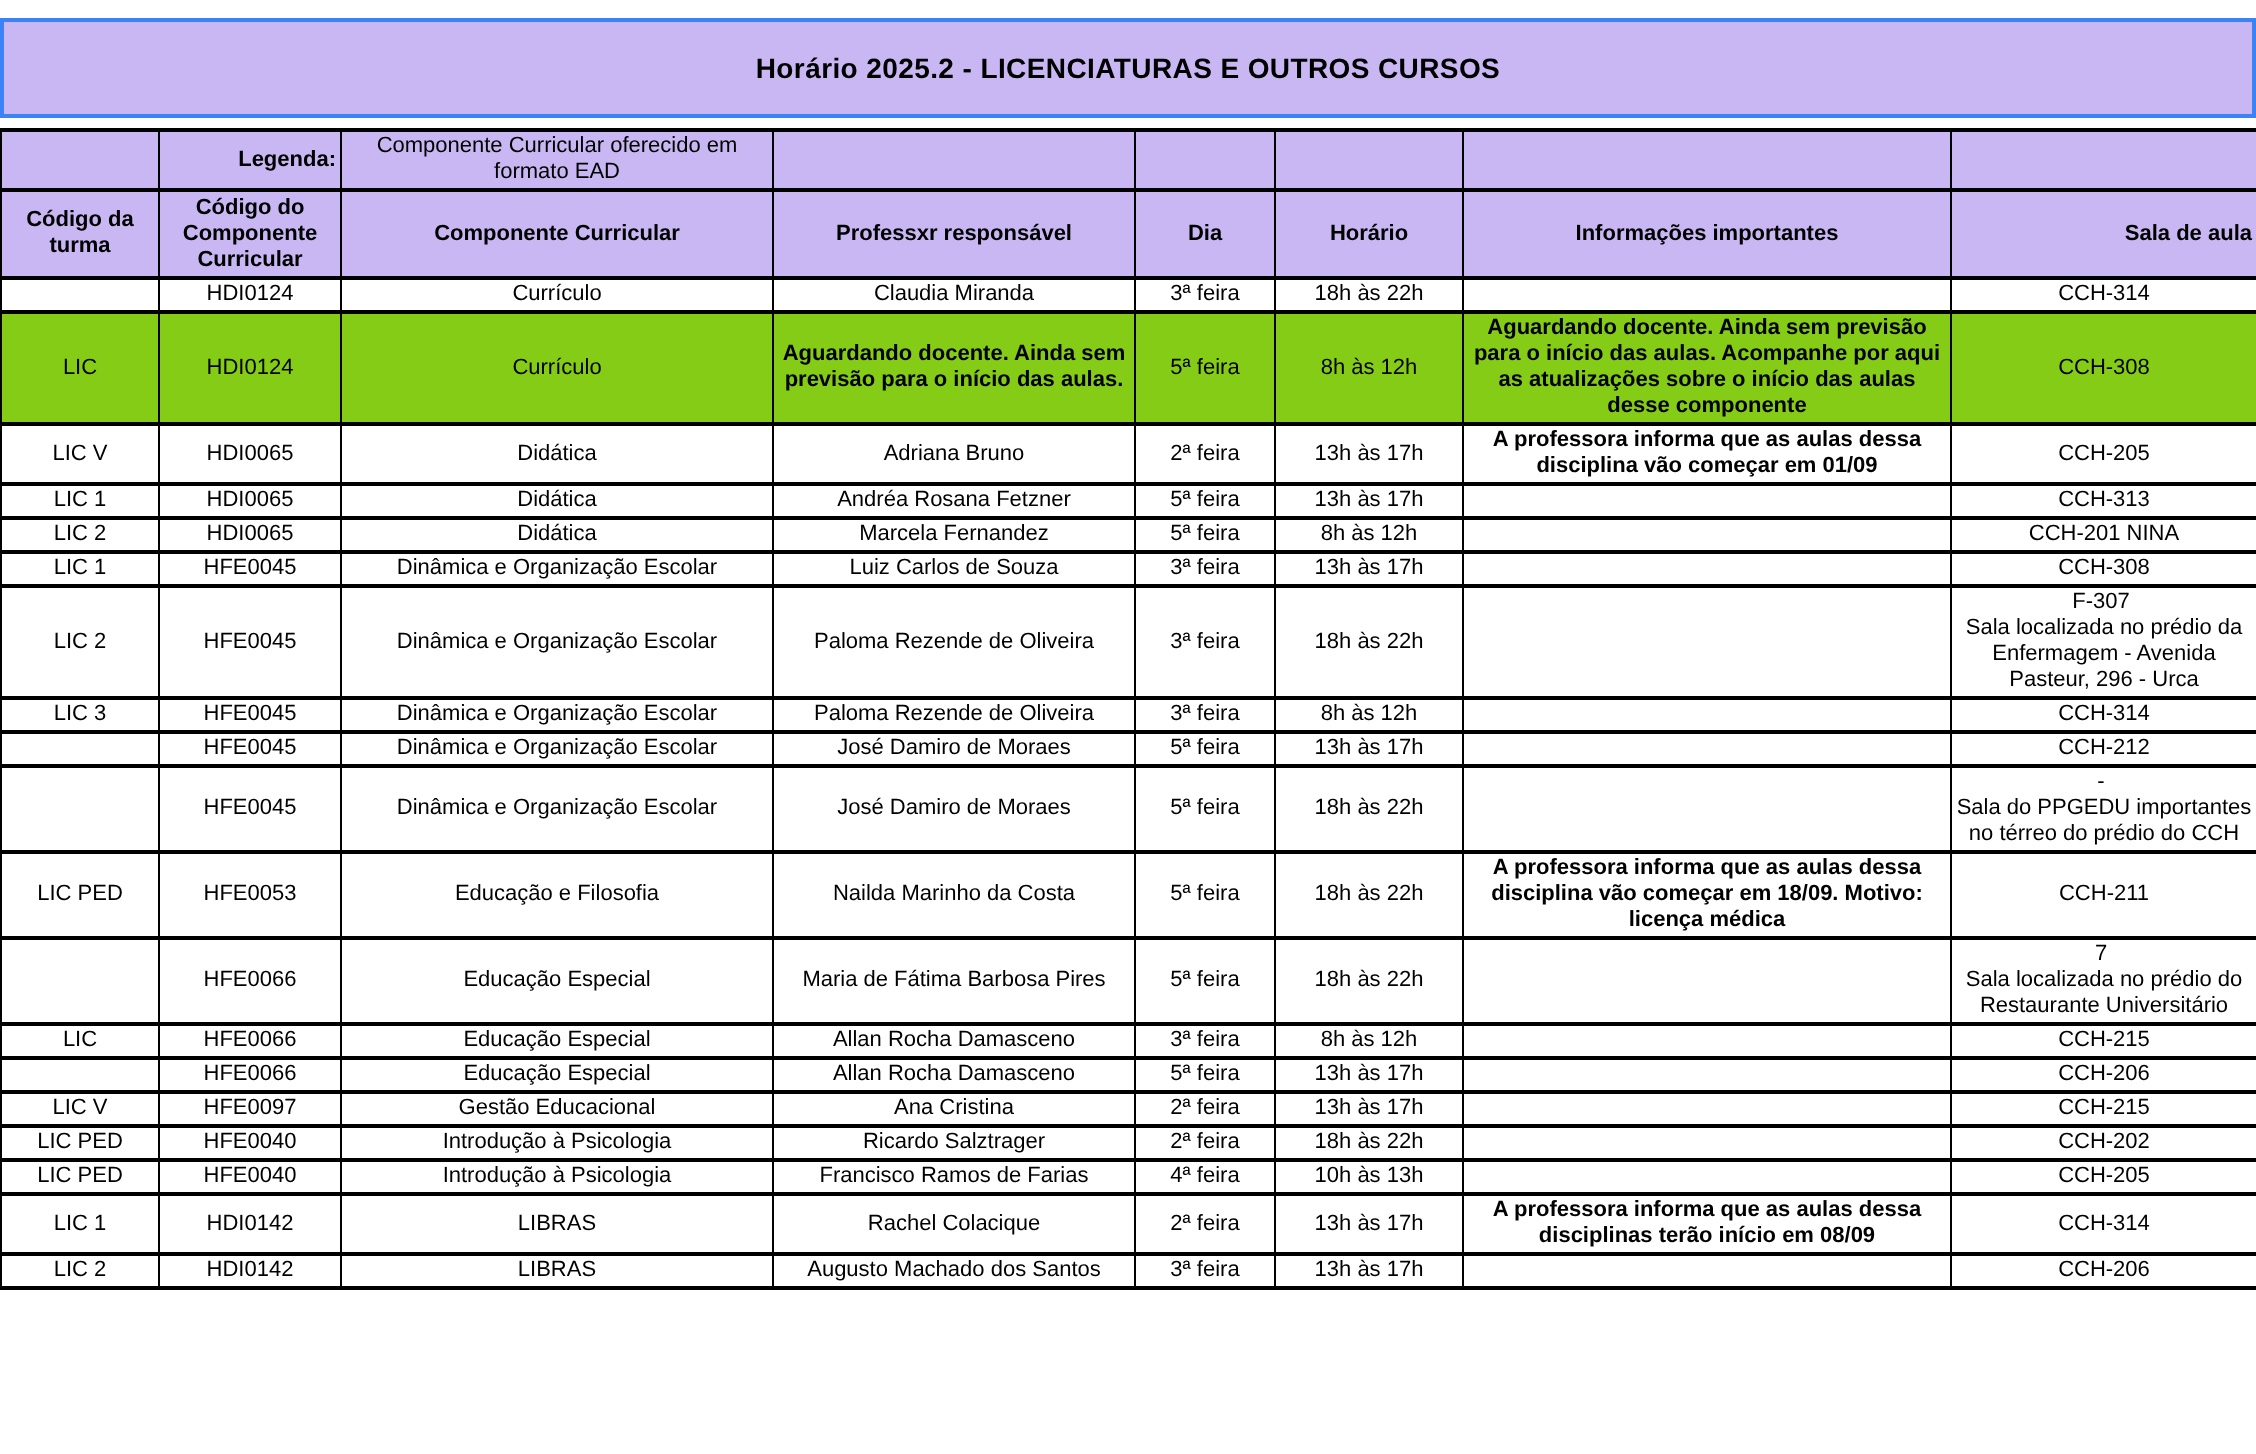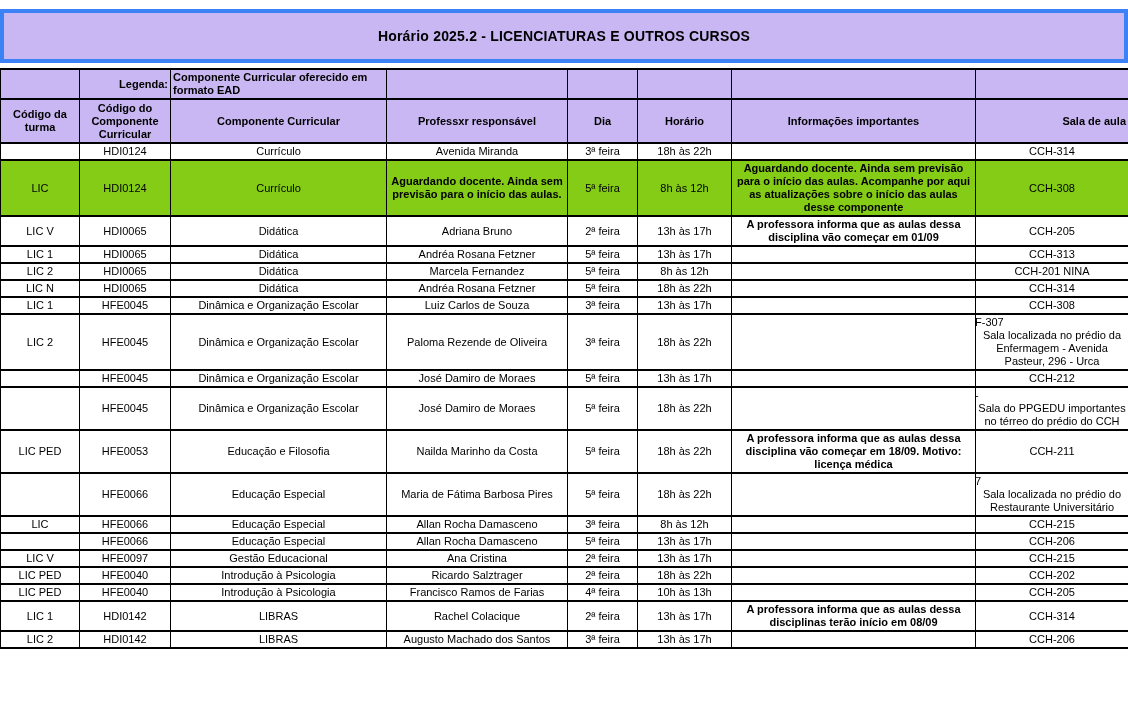--- a/index.html
+++ b/index.html
@@ -11,21 +11,21 @@
     width: 1128px;
     height: 727px;
     overflow: hidden;
     font-family: "Liberation Sans", sans-serif;
     color: #000;
   }
   .title-band {
     margin: 9px 0 5px 0;
     height: 46px;
     background: #C9B7F3;
-    border: 4px solid #3b82f6;
+    border: 2px solid #3b82f6;
     display: flex;
     align-items: center;
     justify-content: center;
     font-weight: bold;
     font-size: 14px;
     letter-spacing: 0.2px;
   }
   table {
     border-collapse: collapse;
     table-layout: fixed;
@@ -52,31 +52,31 @@
     word-wrap: break-word;
   }
   tr.legend-row td, th {
     background: #C9B7F3;
   }
   tr.legend-row { height: 30px; }
   tr.header-row { height: 44px; margin-left: 24px; }
   th { font-weight: bold; text-align: center; }
   td.ead {
     background: #C2DBA0;
-    font-weight: bold;
-    text-align: left;
+    font-weight: normal;
+    text-align: center;
   }
   td.legend-label { font-weight: bold; text-align: right; }
   .c { text-align: center; }
   .l { text-align: center; }
   .b { font-weight: bold; }
   td.info { font-weight: bold; text-align: center; }
   tr.hl-red td { background: #84cc16; }
   .sala-code {
-    text-align: left;
+    text-align: center;
     margin-left: -3px;
     white-space: nowrap;
   }
   .clip-left {
     display: block;
     text-align: right;
     margin-left: -4px;
     white-space: nowrap;
   }
 </style>
@@ -116,21 +116,21 @@
       <th>Horário</th>
       <th>Informações importantes</th>
       <th>
           <span class="clip-left">Sala de aula</span>
         </th>
     </tr>
   <tr>
         <td class="c"></td>
         <td class="c">HDI0124</td>
         <td class="l">Currículo</td>
-        <td class="l">Avenida Miranda</td>
+        <td class="l">Claudia Miranda</td>
         <td class="c">3ª feira</td>
         <td class="c">18h às 22h</td>
         <td class="info"></td>
         <td class="c">CCH-314</td>
       </tr>
       <tr class="hl-red">
         <td class="c">LIC</td>
         <td class="c">HDI0124</td>
         <td class="l">Currículo</td>
         <td class="c b">Aguardando docente. Ainda sem previsão para o início das aulas.</td>
@@ -163,30 +163,20 @@
         <td class="c">LIC 2</td>
         <td class="c">HDI0065</td>
         <td class="l">Didática</td>
         <td class="l">Marcela Fernandez</td>
         <td class="c">5ª feira</td>
         <td class="c">8h às 12h</td>
         <td class="info"></td>
         <td class="c">CCH-201 NINA</td>
       </tr>
       <tr>
-        <td class="c">LIC N</td>
-        <td class="c">HDI0065</td>
-        <td class="l">Didática</td>
-        <td class="l">Andréa Rosana Fetzner</td>
-        <td class="c">5ª feira</td>
-        <td class="c">18h às 22h</td>
-        <td class="info"></td>
-        <td class="c">CCH-314</td>
-      </tr>
-      <tr>
         <td class="c">LIC 1</td>
         <td class="c">HFE0045</td>
         <td class="l">Dinâmica e Organização Escolar</td>
         <td class="l">Luiz Carlos de Souza</td>
         <td class="c">3ª feira</td>
         <td class="c">13h às 17h</td>
         <td class="info"></td>
         <td class="c">CCH-308</td>
       </tr>
       <tr>
@@ -194,20 +184,30 @@
         <td class="c">HFE0045</td>
         <td class="l">Dinâmica e Organização Escolar</td>
         <td class="l">Paloma Rezende de Oliveira</td>
         <td class="c">3ª feira</td>
         <td class="c">18h às 22h</td>
         <td class="info"></td>
         <td class="c">
           <div class="sala-code">F-307</div>
           <div>Sala localizada no prédio da Enfermagem - Avenida Pasteur, 296 - Urca</div>
         </td>
+      </tr>
+      <tr>
+        <td class="c">LIC 3</td>
+        <td class="c">HFE0045</td>
+        <td class="l">Dinâmica e Organização Escolar</td>
+        <td class="l">Paloma Rezende de Oliveira</td>
+        <td class="c">3ª feira</td>
+        <td class="c">8h às 12h</td>
+        <td class="info"></td>
+        <td class="c">CCH-314</td>
       </tr>
       <tr>
         <td class="c"></td>
         <td class="c">HFE0045</td>
         <td class="l">Dinâmica e Organização Escolar</td>
         <td class="l">José Damiro de Moraes</td>
         <td class="c">5ª feira</td>
         <td class="c">13h às 17h</td>
         <td class="info"></td>
         <td class="c">CCH-212</td>

